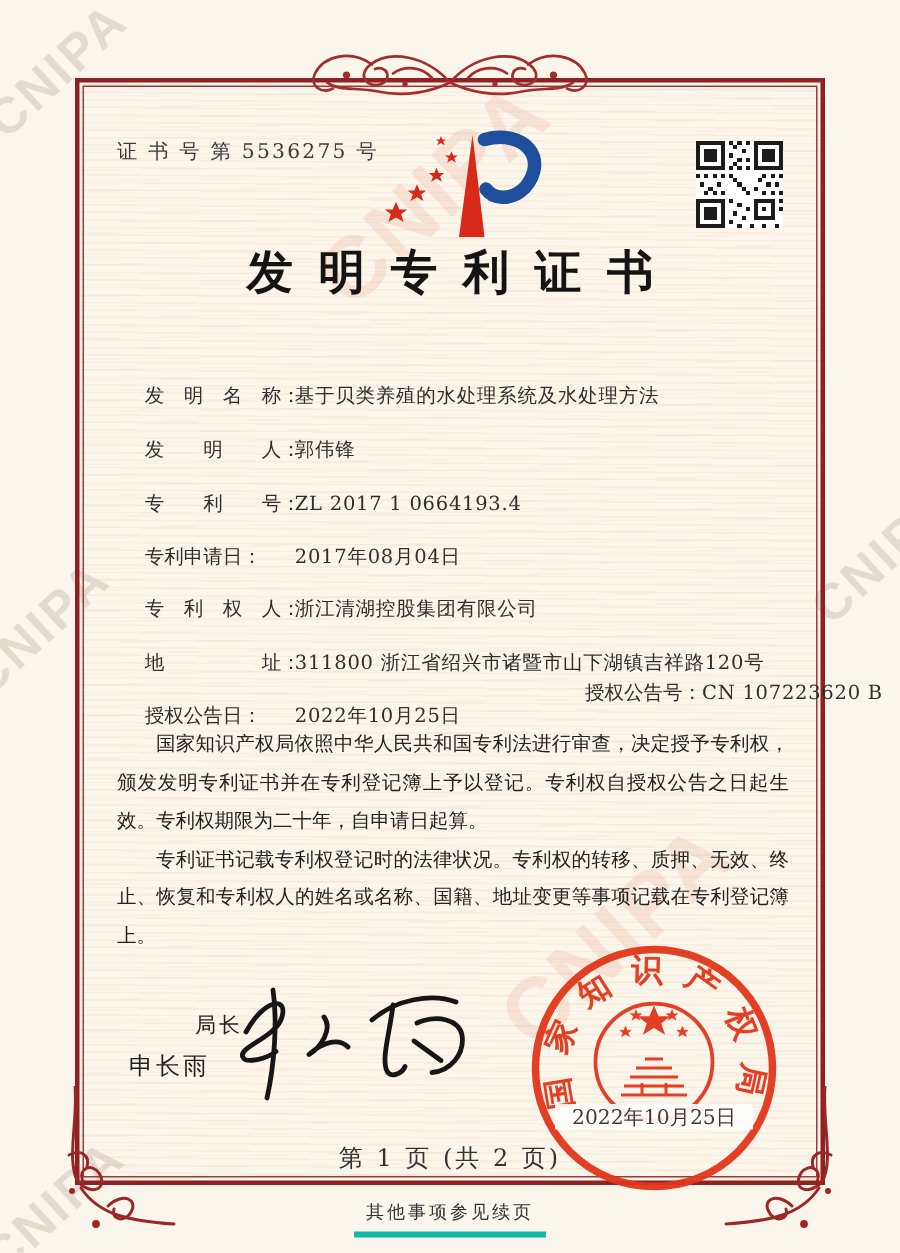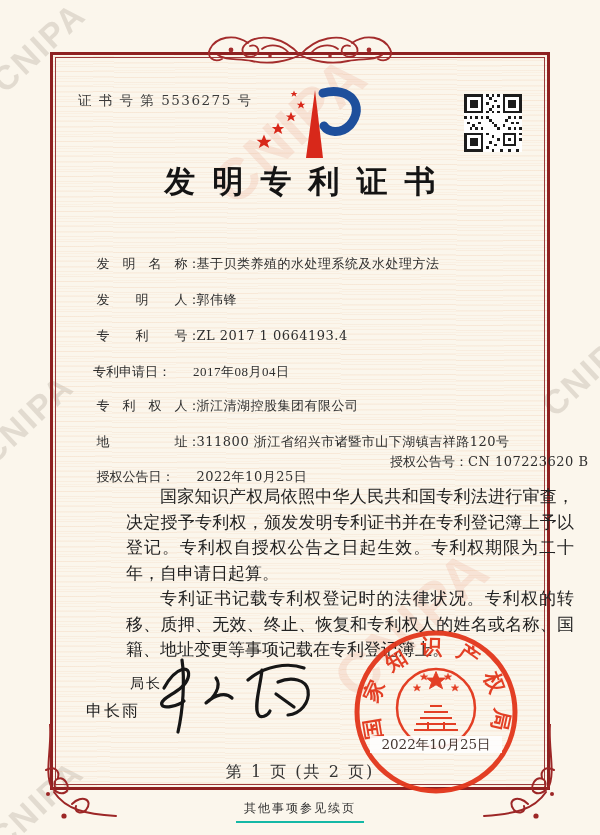--- a/index.html
+++ b/index.html
@@ -54,40 +54,40 @@
   .field{
     position:absolute;left:80px;z-index:3;
     font-size:13px;color:#2e2e2e;white-space:pre;
   }
   .flabel{display:inline-block;width:100px;white-space:pre;}
   .fvalue{letter-spacing:0.5px;}
   .grant-no{position:absolute;left:310px;top:0;white-space:pre;}
 
   .body-text{
     position:absolute;left:78px;top:484px;width:448px;z-index:3;
-    font-size:17px;line-height:25.5px;color:#222;text-align:justify;margin-left:48px;
+    font-size:13px;line-height:25.5px;color:#222;text-align:justify;
   }
   .body-text p{margin:0;text-indent:2em;}
 
   .signer-title{position:absolute;left:86px;top:675px;font-size:14px;color:#222;z-index:3;
     font-family:"DejaVu Sans","Liberation Sans",sans-serif;letter-spacing:2px;margin-left:44px;}
   .signer-name{position:absolute;left:86px;top:701px;font-size:16px;color:#222;z-index:3;
     font-family:"DejaVu Sans","Liberation Sans",sans-serif;letter-spacing:2px;}
   .signature{position:absolute;left:142px;top:648px;z-index:3;}
 
   .seal{position:absolute;left:350px;top:626px;z-index:5;opacity:0.95;}
 
   .page-info{
     position:absolute;left:0;right:0;top:762px;z-index:3;
     text-align:center;font-size:16px;color:#333;letter-spacing:2px;
   }
   .note-wrap{position:absolute;left:0;right:0;top:797px;text-align:center;z-index:3;}
   .note{
     display:inline-block;font-size:12px;color:#333;letter-spacing:2px;
-    border-bottom:2px solid #14b8a6;padding:0 8px 4px;
+    border-bottom:4px solid #14b8a6;padding:0 8px 4px;
   }
 
   .orn{position:absolute;z-index:4;pointer-events:none;}
   .orn-top{left:200px;top:25px;}
   .orn-bl{left:38px;top:724px;}
   .orn-br{left:482px;top:724px;transform:scaleX(-1);}
 </style>
 </head>
 <body>
 
@@ -231,21 +231,21 @@
 
   <div class="field" style="top:276px;">
     <span class="flabel">发　　明　　人：</span><span class="fvalue">郭伟锋</span>
   </div>
   <div class="field" style="top:240px;">
     <span class="flabel">发　明　名　称：</span><span class="fvalue">基于贝类养殖的水处理系统及水处理方法</span>
   </div>
   <div class="field" style="top:312px;">
     <span class="flabel">专　　利　　号：</span><span class="fvalue">ZL 2017 1 0664193.4</span>
   </div>
-  <div class="field" style="top:347px;font-family:Liberation Serif, serif;">
+  <div class="field" style="top:347px;">
     <span class="flabel">专利申请日：</span><span class="fvalue">2017年08月04日</span>
   </div>
   <div class="field" style="top:382px;">
     <span class="flabel">专　利　权　人：</span><span class="fvalue">浙江清湖控股集团有限公司</span>
   </div>
   <div class="field" style="top:418px;">
     <span class="flabel">地　　　　　址：</span><span class="fvalue">311800 浙江省绍兴市诸暨市山下湖镇吉祥路120号</span>
   </div>
   <div class="field" style="top:453px;">
     <span class="flabel">授权公告日：</span><span class="fvalue">2022年10月25日</span>

